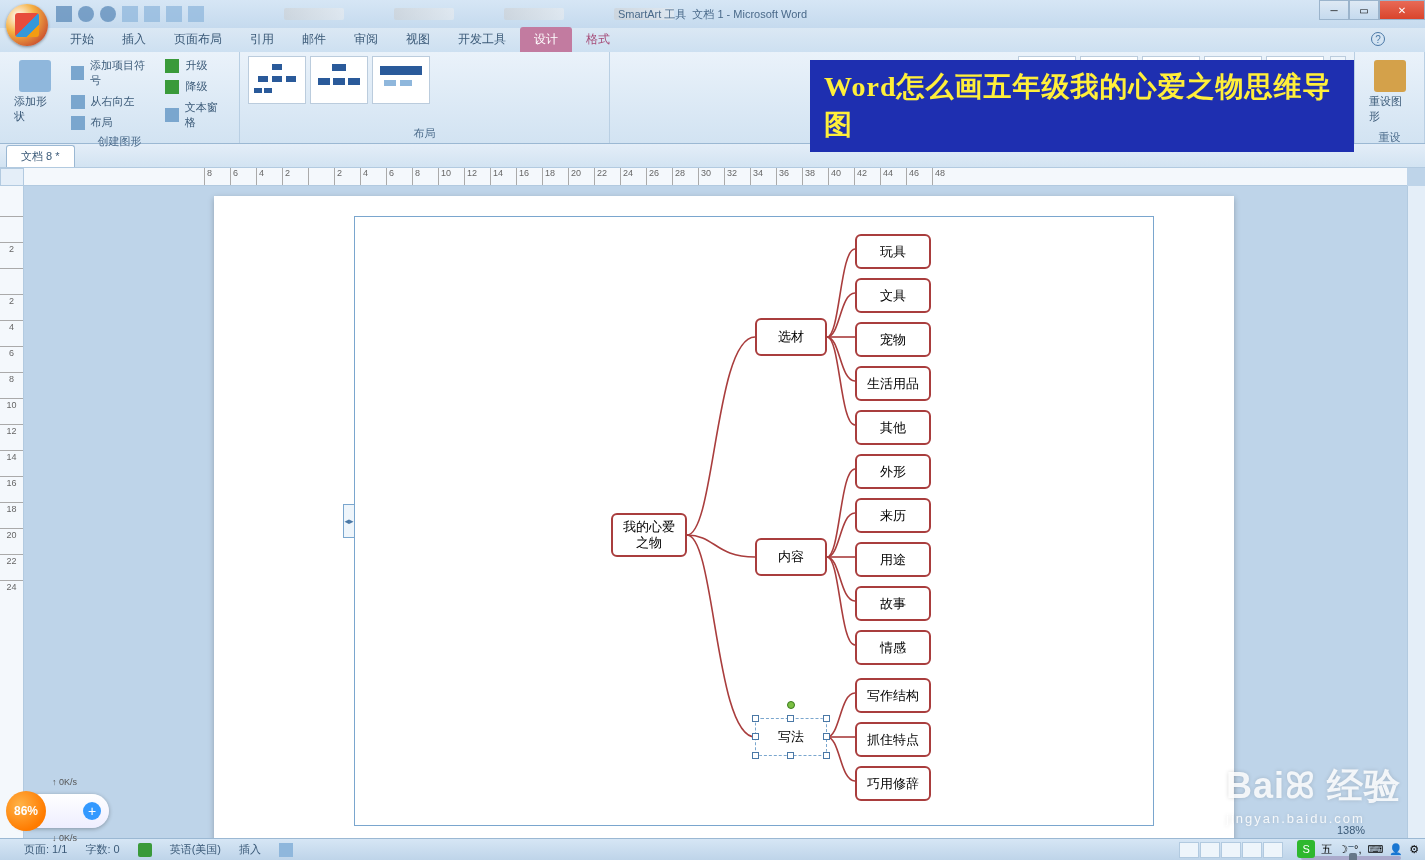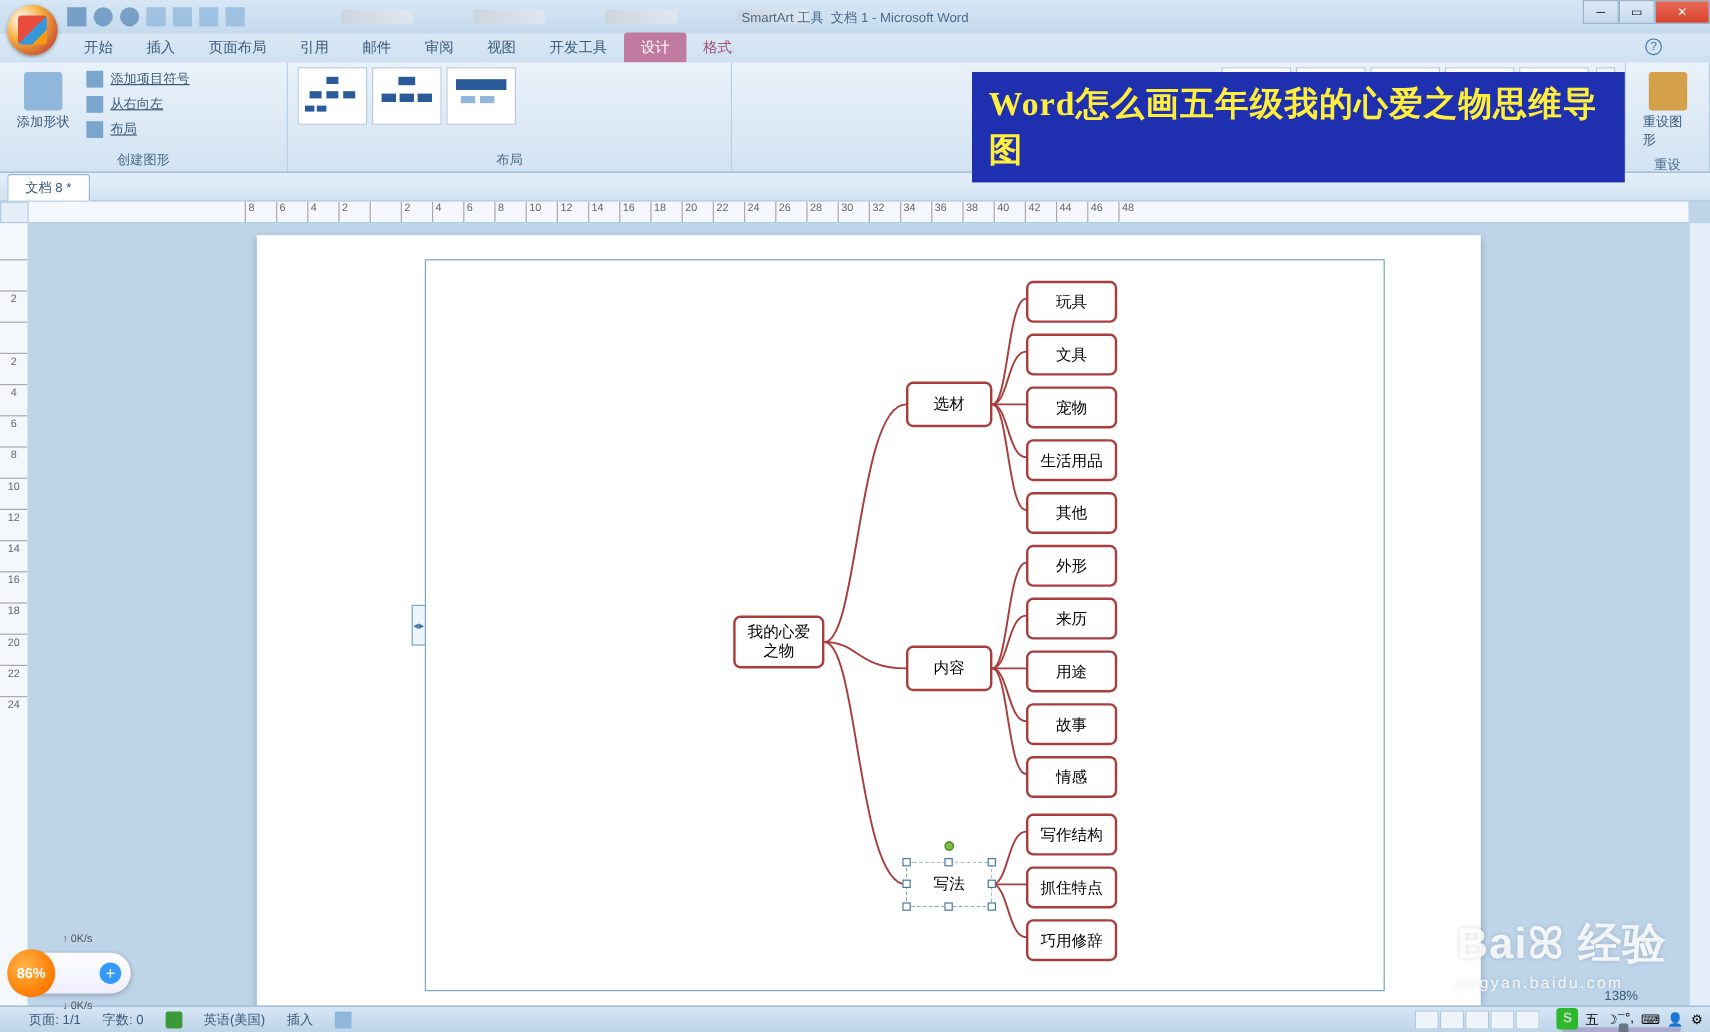--- a/index.html
+++ b/index.html
@@ -25,21 +25,21 @@
 .rt.ctx2 { color: #a64d79; }
 .help-icon { position:absolute; right:40px; top:4px; width:14px;height:14px;border-radius:50%;border:1px solid #4a78a6;color:#4a78a6;font-size:10px;display:flex;align-items:center;justify-content:center;}
 
 
 .ribbon { height: 92px; background: linear-gradient(#eaf2fa,#d2e3f2); border-bottom: 1px solid #9bb8d3; display: flex; position:relative;}
 .rgroup { border-right: 1px solid #b9cfe3; padding: 4px 8px 0; display: flex; flex-direction: column; }
 .rgroup-body { flex: 1; display: flex; align-items: flex-start; gap: 6px; }
 .rgroup-label { text-align: center; font-size: 11px; color: #4a6a8a; padding: 2px 0; }
 .big-btn { display: flex; flex-direction: column; align-items: center; gap: 2px; padding: 4px 6px; font-size: 11px; color: #3b5a78; }
 .big-btn .ico { width: 32px; height: 32px; background: #8fb7dc; border-radius: 3px; }
-.small-list { display: flex; flex-direction: column; gap: 2px; font-size: 11px; color: #3b5a78; text-decoration: underline; }
+.small-list { display: flex; flex-direction: column; gap: 2px; font-size: 11px; color: #3b5a78; }
 .small-list span { display: flex; align-items: center; gap: 4px; padding: 1px 2px; }
 .small-ico { width: 14px; height: 14px; background: #7aa6ce; display: inline-block; }
 .layout-thumbs { display: flex; gap: 4px; }
 .layout-thumb { width: 58px; height: 48px; background: #fff; border: 1px solid #bcd; display:flex;align-items:center;justify-content:center;}
 .layout-thumb svg{width:46px;height:36px;}
 .style-gallery { flex:1; display:flex; align-items:center; position:relative;}
 .overlay-title { position: absolute; left: 200px; top: 8px; background: #1e2fb0; color: #ffef3a; font-size: 28px; font-weight: bold; padding: 8px 14px; font-family: SimSun, serif; letter-spacing: 1px; z-index:5;}
 .style-thumbs { display:flex; gap:4px;}
 .style-thumb { width:58px;height:48px;background:#fff;border:1px solid #bcd;}
 .gallery-arrow{width:16px;height:48px;border:1px solid #bcd;background:#eef5fb;display:flex;align-items:center;justify-content:center;font-size:9px;color:#678;}
@@ -81,21 +81,21 @@
 .zoom-slider{width:100px;height:4px;background:#aac;position:relative;border-radius:2px;}
 .zoom-thumb{position:absolute;left:48%;top:-3px;width:8px;height:10px;background:#678;border-radius:2px;}
 .view-btns{display:flex;gap:1px;}
 .view-btns span{width:20px;height:16px;background:#eef5fb;border:1px solid #b2cae0;}
 
 
 .badge-360 { position:absolute; left:10px; bottom:32px; display:flex; align-items:center; background:linear-gradient(#fff,#eef); border-radius:18px; box-shadow:0 1px 4px rgba(0,0,0,.3); height:34px; padding-right:8px;}
 .badge-360 .circle{width:40px;height:40px;border-radius:50%;background:radial-gradient(circle at 35% 35%,#ffb347,#ff7b00 70%);display:flex;align-items:center;justify-content:center;color:#fff;font-size:12px;font-weight:bold;margin-left:-4px;}
 .badge-360 .speeds{display:flex;flex-direction:column;font-size:9px;color:#555;margin-left:6px;line-height:1.1;gap:46px;}
 .badge-360 .plus{width:18px;height:18px;border-radius:50%;background:#3399ff;color:#fff;display:flex;align-items:center;justify-content:center;font-size:14px;margin-left:6px;}
-.baidu-wm { position:absolute; right:36px; bottom:34px; color:rgba(255,255,255,.85); font-size:36px; font-weight:bold; text-shadow:0 0 4px rgba(0,0,0,.15); font-family:Arial; letter-spacing:1px; pointer-events:none;}
+.baidu-wm { position:absolute; right:24px; bottom:34px; color:rgba(255,255,255,.85); font-size:36px; font-weight:bold; text-shadow:0 0 4px rgba(0,0,0,.15); font-family:Arial; letter-spacing:1px; pointer-events:none;}
 .baidu-wm small{display:block;font-size:13px;font-weight:normal;letter-spacing:2px;}
 .ime-bar { position:absolute; right:6px; bottom:0; height:22px; display:flex; align-items:center; gap:6px; font-size:11px;}
 .ime-ico{width:18px;height:18px;background:#2eb82e;border-radius:3px;color:#fff;display:flex;align-items:center;justify-content:center;font-size:11px;}
 </style>
 </head>
 <body>
 
 <div class="titlebar">
   <div class="office-btn">
       <span></span>
@@ -152,20 +152,34 @@
             <i class="small-ico"></i>
             <span>添加项目符号</span>
           </span>
         <span>
             <i class="small-ico"></i>
             <span>从右向左</span>
           </span>
         <span>
             <i class="small-ico"></i>
             <span>布局</span>
+          </span>
+      </div>
+      <div class="small-list">
+        <span>
+            <i class="small-ico" style="background:#3a9a3a"></i>
+            <span>升级</span>
+          </span>
+        <span>
+            <i class="small-ico" style="background:#3a9a3a"></i>
+            <span>降级</span>
+          </span>
+        <span>
+            <i class="small-ico"></i>
+            <span>文本窗格</span>
           </span>
       </div>
     </div>
     <div class="rgroup-label">创建图形</div>
   </div>
 
   <div class="rgroup" style="width:370px">
     <div class="rgroup-body">
       <div class="layout-thumbs">
         <div class="layout-thumb">

